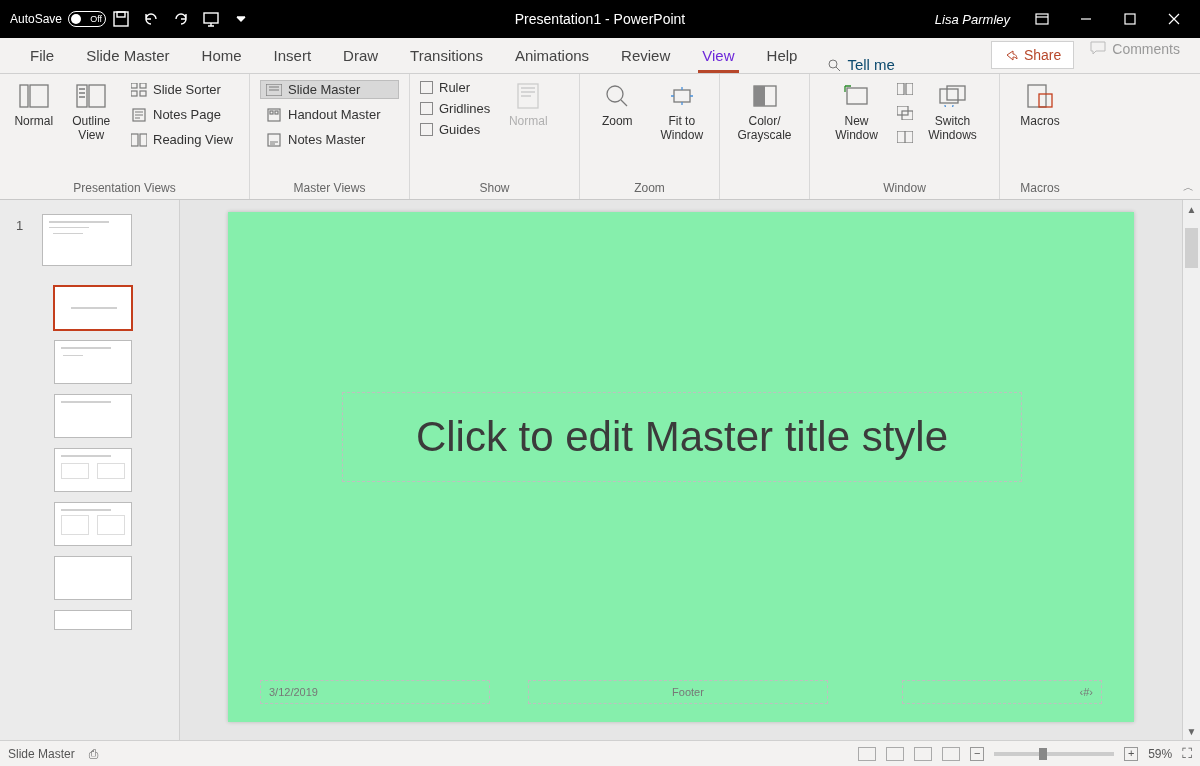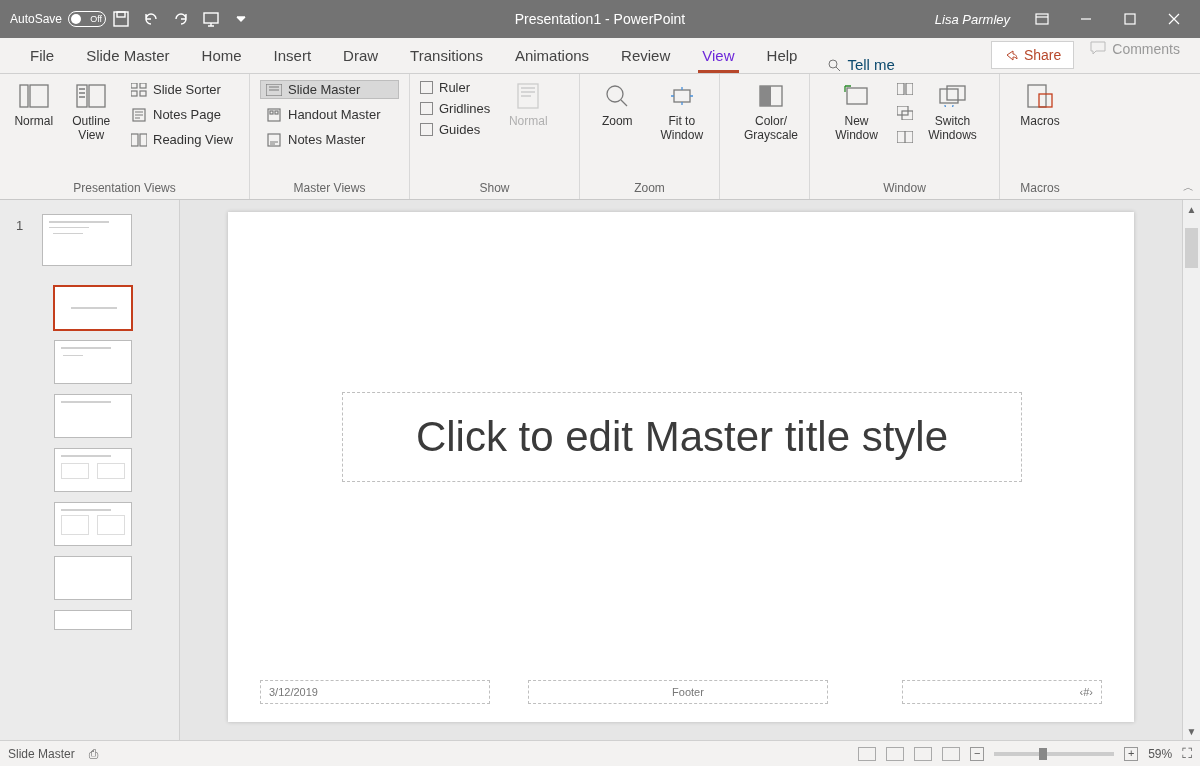--- a/index.html
+++ b/index.html
@@ -1,19 +1,19 @@
 <!DOCTYPE html>
 <html><head>
 <meta charset="utf-8">
 <style>
   * { box-sizing: border-box; margin: 0; padding: 0; font-family: "Segoe UI", Arial, sans-serif; }
   body { width: 1200px; height: 766px; background: #e6e6e6; overflow: hidden; font-size: 13px; color: #333; }
 
   
-  .titlebar { height: 38px; background: #737373; display: flex; align-items: center; color: #fff; position: relative; }
+  .titlebar { height: 38px; background: #000000; display: flex; align-items: center; color: #fff; position: relative; }
   .autosave { display:flex; align-items:center; margin-left:10px; font-size:12px; }
   .autosave .toggle { width:38px; height:16px; border:1px solid #fff; border-radius:8px; margin-left:6px; display:flex; align-items:center; padding:0 3px; font-size:9px; justify-content:flex-end; position:relative;}
   .autosave .toggle::before { content:""; width:10px; height:10px; background:#fff; border-radius:50%; position:absolute; left:2px; }
   .tb-icon { width:30px; height:38px; display:flex; align-items:center; justify-content:center; cursor:pointer; }
   .tb-icon svg { stroke:#fff; fill:none; stroke-width:1.4; }
   .title-center { position:absolute; left:50%; transform:translateX(-50%); font-size:14px; }
   .title-right { margin-left:auto; display:flex; align-items:center; gap:4px; padding-right:6px;}
   .title-right .user { font-size:13px; margin-right:8px;font-style:italic;}
   .winbtn { width:40px; height:38px; display:flex; align-items:center; justify-content:center; cursor:pointer;}
   .winbtn svg { stroke:#fff; fill:none; stroke-width:1.2;}
@@ -51,21 +51,21 @@
   .thumbs { width:180px; background:#ebebeb; border-right:1px solid #d0d0d0; overflow:hidden; padding-top:14px;}
   .slidenum { position:absolute; margin-left:16px; margin-top:4px; font-size:13px; color:#555;}
   .thumb-outer { margin-left:42px; margin-bottom:6px;}
   .thumb { width:90px; height:52px; background:#fff; border:1px solid #bbb; cursor:pointer; position:relative;}
   .thumb.master { width:90px; height:52px;}
   .thumb.layout { width:78px; height:44px; margin-left:54px;}
   .thumb.selected { outline:2px solid #c43e1c; outline-offset:-1px;}
   .thumb .tline { position:absolute; background:#d0d0d0;}
   
   .canvas-wrap { flex:1; position:relative; display:flex; justify-content:center; padding-top:12px;}
-  .canvas { width:906px; height:510px; background:#ffffff; box-shadow:0 0 4px rgba(0,0,0,0.2); position:relative;}
+  .canvas { width:906px; height:510px; background:#86efac; box-shadow:0 0 4px rgba(0,0,0,0.2); position:relative;}
   .ph { position:absolute; border:1px dashed #bfbfbf; display:flex; align-items:center; justify-content:center; color:#3b3b3b;}
   .ph-title { left:114px; top:180px; width:680px; height:90px; font-size:42px; font-weight:300;}
   .ph-sub { left:114px; top:278px; width:680px; height:130px; font-size:18px; align-items:flex-start; padding-top:6px;}
   .ph-date { left:32px; bottom:18px; width:230px; height:24px; font-size:11px; color:#777; justify-content:flex-start; padding-left:8px;}
   .ph-footer { left:300px; bottom:18px; width:300px; height:24px; font-size:11px; color:#777;padding-left:20px;}
   .ph-num { right:32px; bottom:18px; width:200px; height:24px; font-size:11px; color:#777; justify-content:flex-end; padding-right:8px;}
   
   .vscroll { width:18px; background:#f0f0f0; border-left:1px solid #d0d0d0; position:relative;}
   .vscroll .arrow { width:100%; height:18px; display:flex; align-items:center; justify-content:center; color:#666; font-size:10px; cursor:pointer;}
   .vscroll .thumbbar { position:absolute; top:28px; left:2px; right:2px; height:40px; background:#cfcfcf;}
@@ -317,21 +317,21 @@
               <path d="M3 12h3M22 12h3M14 3v3M14 18v3" stroke="#4a90d9"></path>
             </svg>
           </div>
         <span style="text-align:center">Fit to Window</span>
       </div>
     </div>
     <div class="group-label">Zoom</div>
   </div>
 
   <div class="group" style="width:90px">
-    <div class="group-body" style="justify-content:flex-end">
+    <div class="group-body" style="justify-content:center">
       <div class="bigbtn">
         <div class="bicon">
             <svg width="24" height="22">
               <rect x="1" y="1" width="22" height="20"></rect>
               <rect x="1" y="1" width="11" height="20" fill="#888" stroke="none"></rect>
             </svg>
           </div>
         <span style="text-align:center">Color/ Grayscale</span>
       </div>
     </div>

